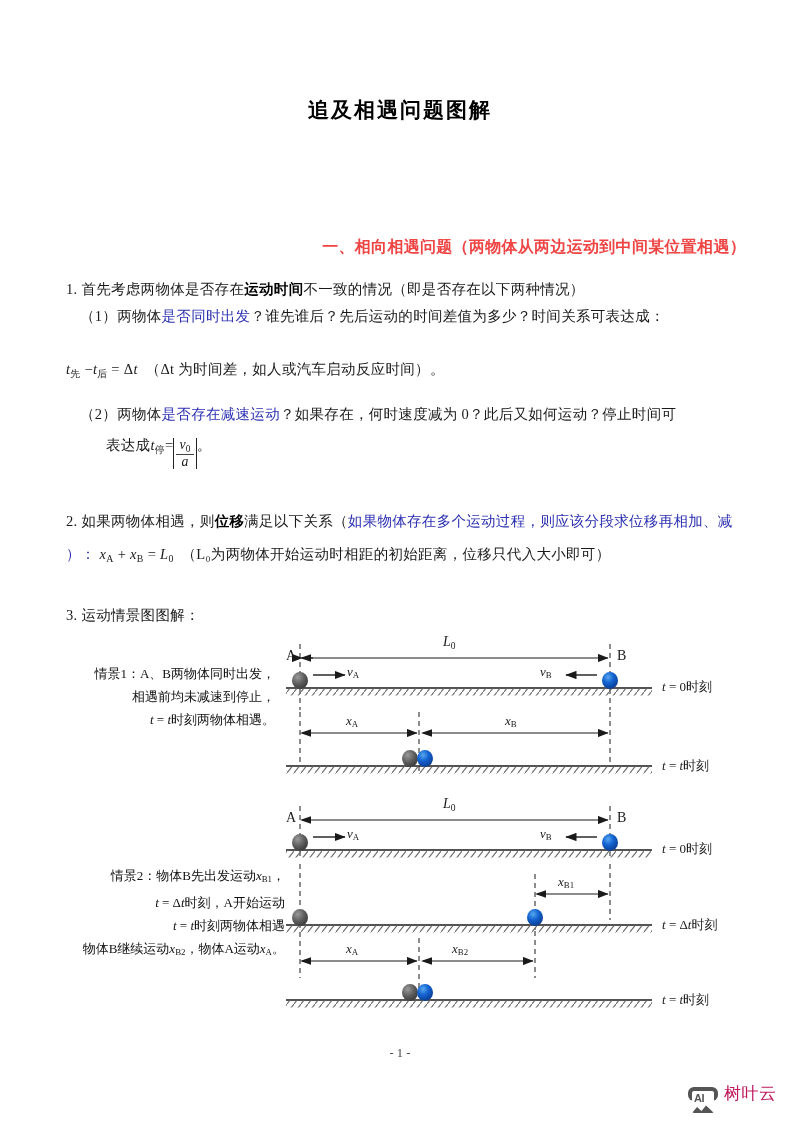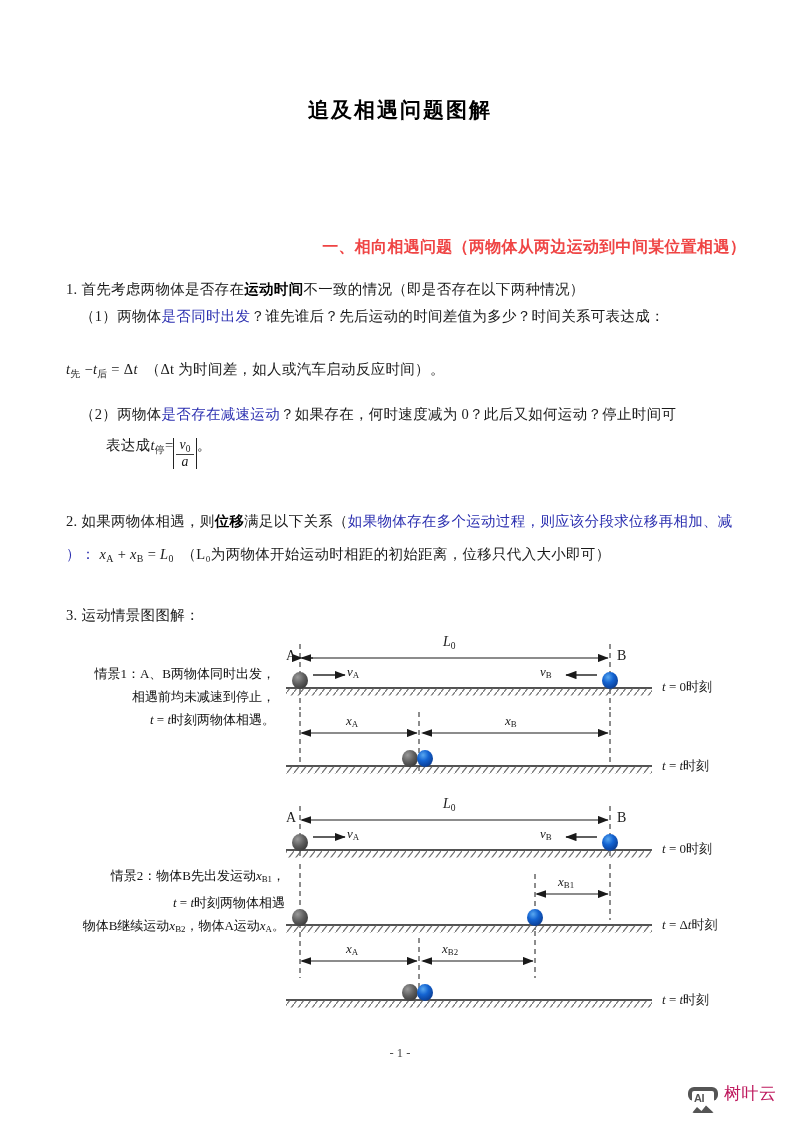--- a/index.html
+++ b/index.html
@@ -387,33 +387,34 @@
 
       <line x1="286" y1="212" x2="652" y2="212" stroke="#1a1a1a" stroke-width="1.3"></line>
       <rect x="286" y="212.5" width="366" height="7" fill="url(#hatch2)"></rect>
       <ellipse cx="410" cy="204.5" rx="8" ry="8.4" fill="url(#gball2)"></ellipse>
       <ellipse cx="425" cy="204.5" rx="8" ry="8.4" fill="url(#bball2)"></ellipse>
     </svg>
 
     
     <div class="cap cap2">
       <div><span>情景2：物体B先出发运动</span><span class="mi">x</span><span class="sub">B1</span><span>，</span></div>
+      <div><span class="mi">t</span> = Δ<span class="mi">t</span>时刻，A开始运动</div>
       <div><span class="mi">t</span> = <span class="mi">t</span>时刻两物体相遇</div>
       <div><span>物体B继续运动</span><span class="mi">x</span><span class="sub">B2</span><span>，物体A运动</span><span class="mi">x</span><span class="sub">A</span><span>。</span></div>
     </div>
 
     
     <div style="position:absolute;left:286px;top:22px;font-size:14px;">A</div>
     <div style="position:absolute;left:617px;top:22px;font-size:14px;">B</div>
     <div style="position:absolute;left:443px;top:8px;font-size:14px;"><span class="mi">L</span><span class="sub">0</span></div>
     <div style="position:absolute;left:347px;top:38px;font-size:13px;"><span class="mi">v</span><span class="sub">A</span></div>
     <div style="position:absolute;left:540px;top:38px;font-size:13px;"><span class="mi">v</span><span class="sub">B</span></div>
     <div style="position:absolute;left:558px;top:86px;font-size:13px;"><span class="mi">x</span><span class="sub">B1</span></div>
     <div style="position:absolute;left:346px;top:153px;font-size:13px;"><span class="mi">x</span><span class="sub">A</span></div>
-    <div style="position:absolute;left:442px;top:153px;font-size:13px;"><span class="mi">x</span><span class="sub">B2</span></div>
+    <div style="position:absolute;left:452px;top:153px;font-size:13px;"><span class="mi">x</span><span class="sub">B2</span></div>
     <div style="position:absolute;left:662px;top:52px;font-size:13px;white-space:nowrap;"><span class="mi">t</span> = 0时刻</div>
     <div style="position:absolute;left:662px;top:128px;font-size:13px;white-space:nowrap;"><span class="mi">t</span> = Δ<span class="mi">t</span>时刻</div>
     <div style="position:absolute;left:662px;top:203px;font-size:13px;white-space:nowrap;"><span class="mi">t</span> = <span class="mi">t</span>时刻</div>
   </div>
 
   <div class="page-num">- 1 -</div>
 
   <div class="watermark">
     <span class="wm-icon">
       <span class="inner">

